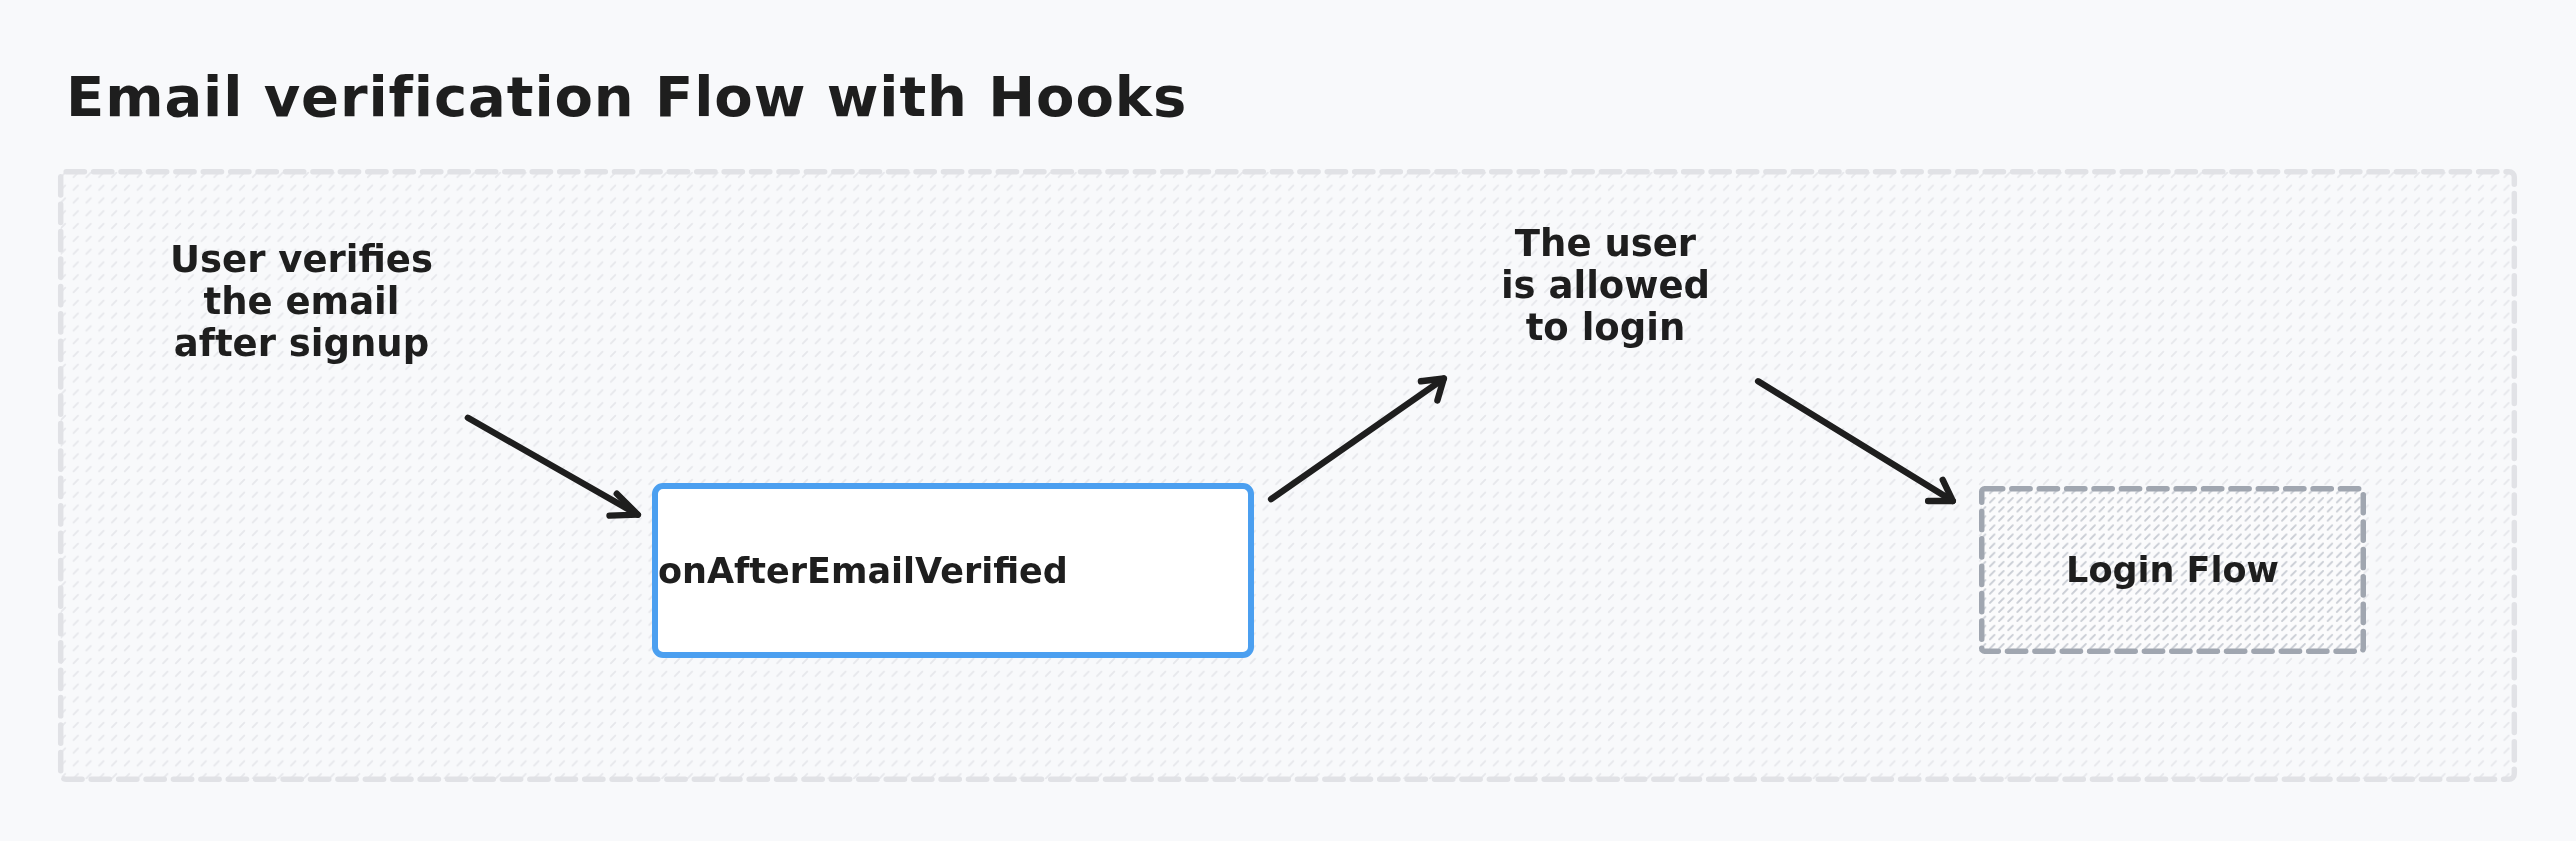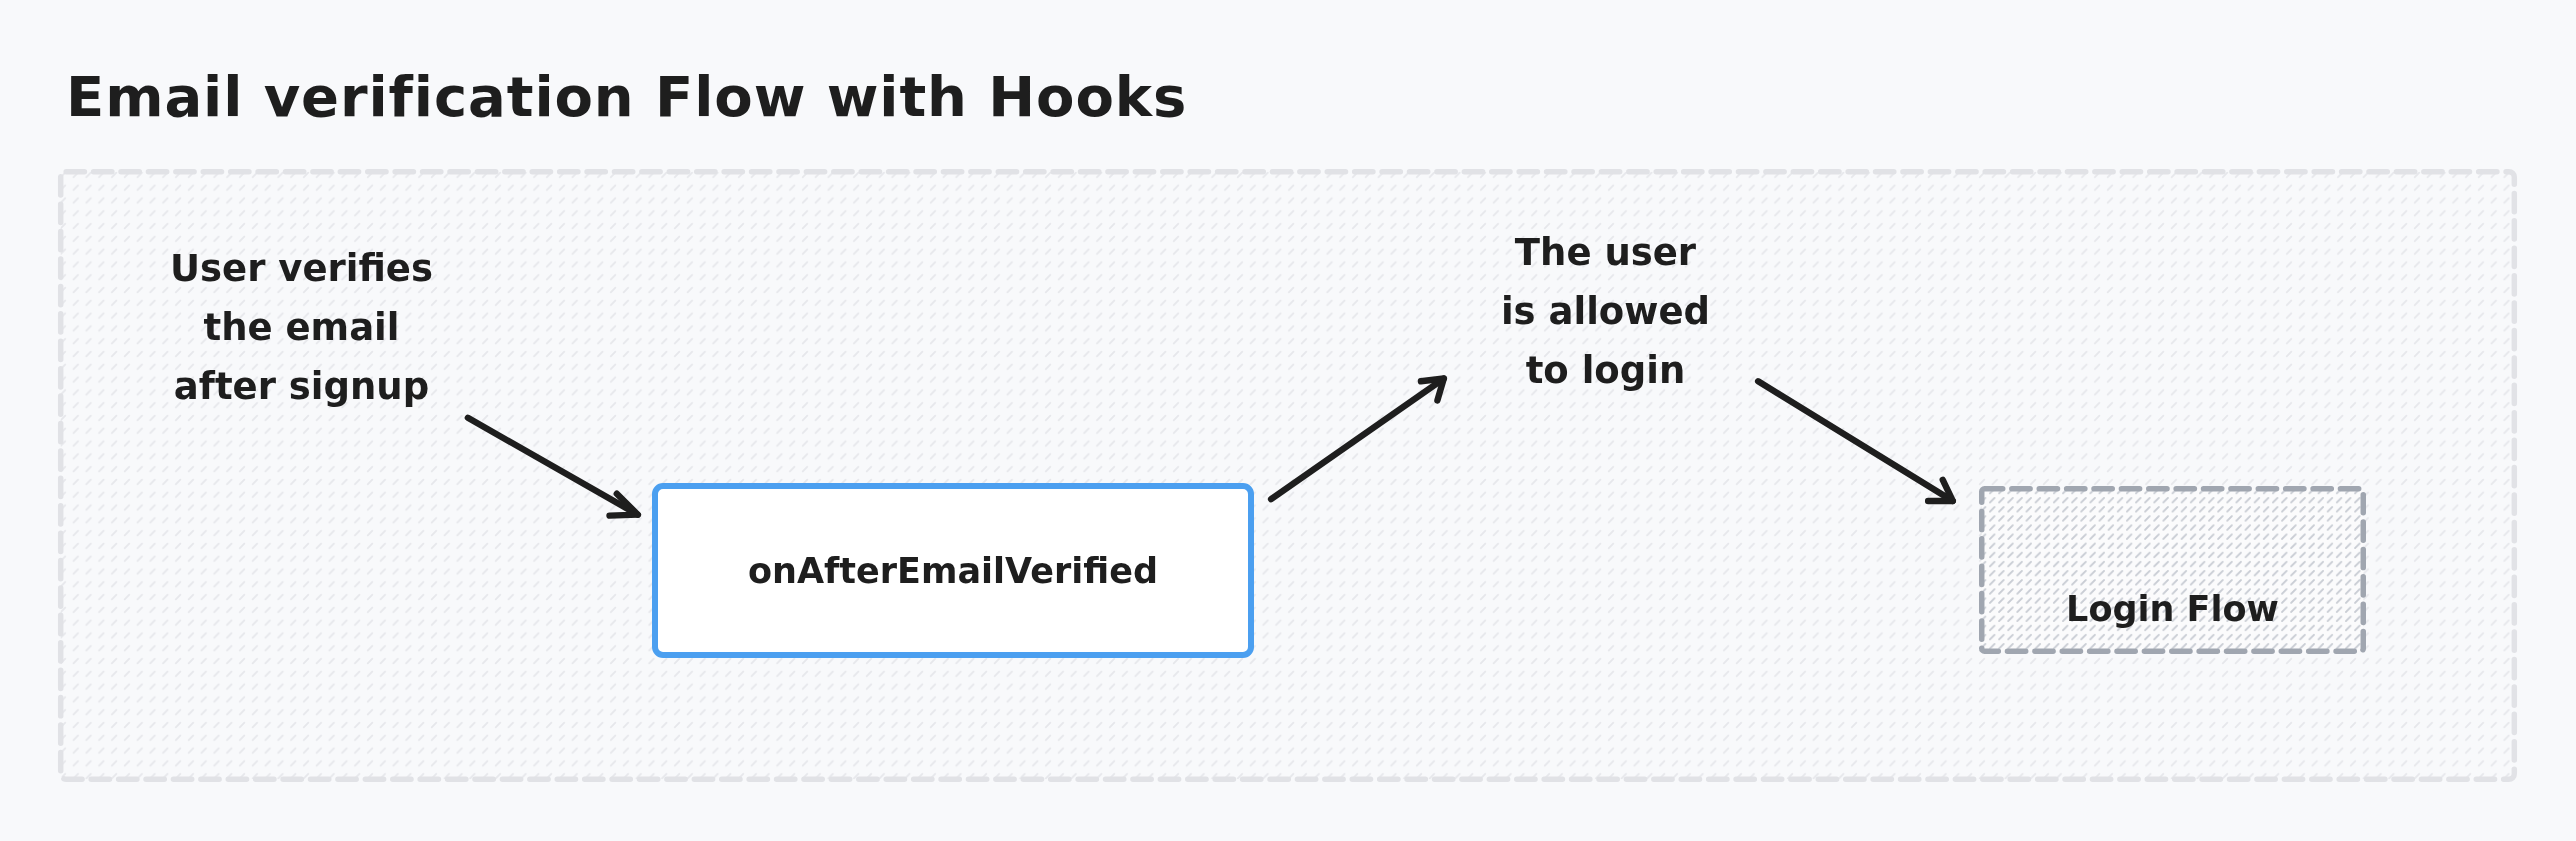--- a/index.html
+++ b/index.html
@@ -17,39 +17,39 @@
     }
     .container {
       position: absolute; left: 57px; top: 168px;
       width: 2461px; height: 615px;
       box-sizing: border-box;
     }
     .container svg.frame { position: absolute; left: 0; top: 0; }
     .label {
       position: absolute;
       font-size: 37px; font-weight: bold;
-      line-height: 59px; text-align: center; white-space: pre-line;
+      line-height: 42px; text-align: center; white-space: pre-line;
     }
     .hook-box {
       position: absolute; left: 652px; top: 483px;
       width: 602px; height: 175px; box-sizing: border-box;
       background: #ffffff;
       border: 6.4px solid #4b9ff0; border-radius: 11px;
-      display: flex; align-items: center; justify-content: center;
+      display: flex; align-items: center; 
       font-size: 35px; font-weight: bold; white-space: nowrap;
     }
     .login-box {
       position: absolute; left: 1979px; top: 486px;
       width: 387px; height: 168px;
     }
     .login-box svg { position: absolute; left: 0; top: 0; }
     .login-text {
       position: absolute; left: 0; top: 0; width: 387px; height: 168px;
       display: flex; align-items: center; justify-content: center;
-      font-size: 35px; font-weight: bold; white-space: nowrap; margin-top: 39px;
+      font-size: 35px; font-weight: bold; white-space: nowrap;
     }
     svg.arrows { position: absolute; left: 0; top: 0; pointer-events: none; }
   </style>
 </head>
 <body>
 
 <div class="title">Email verification Flow with Hooks</div>
 
 <div class="container">
   <svg class="frame" width="2461" height="615" viewBox="0 0 2693 673">

